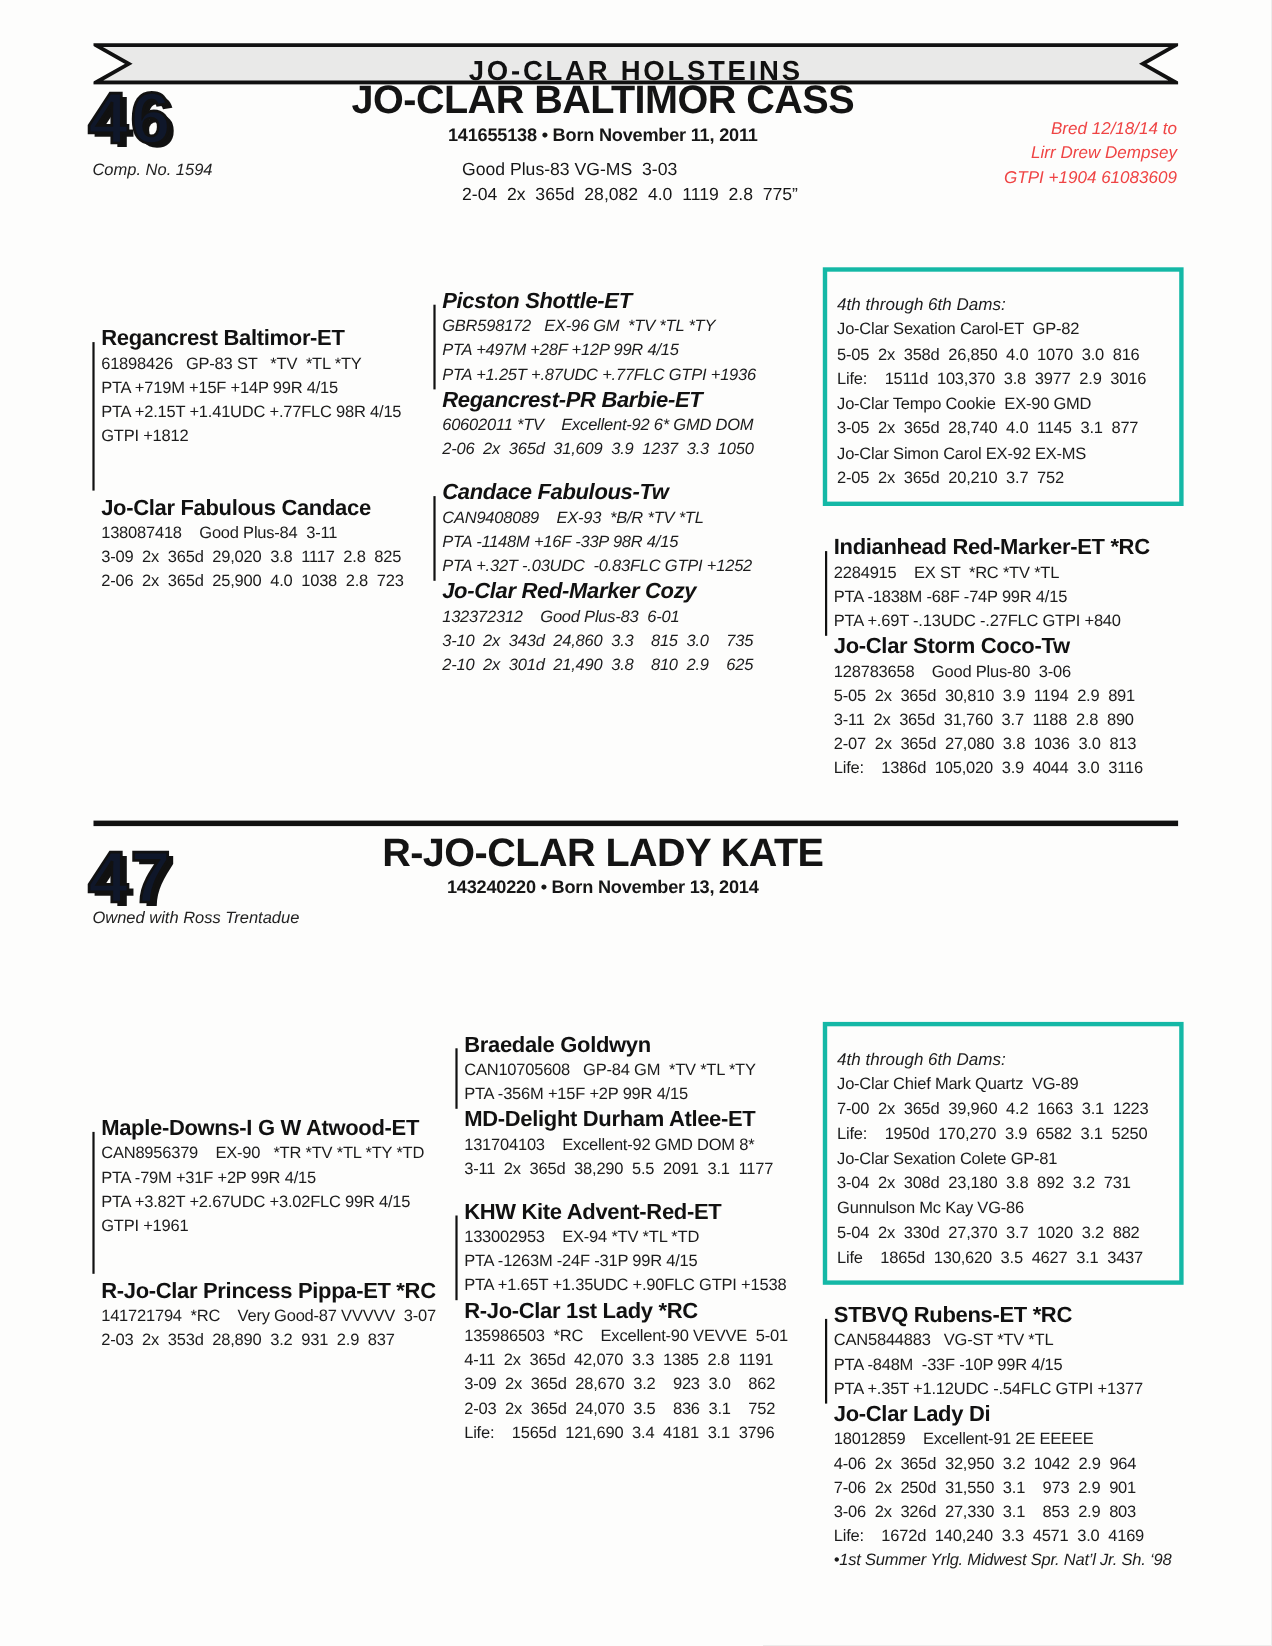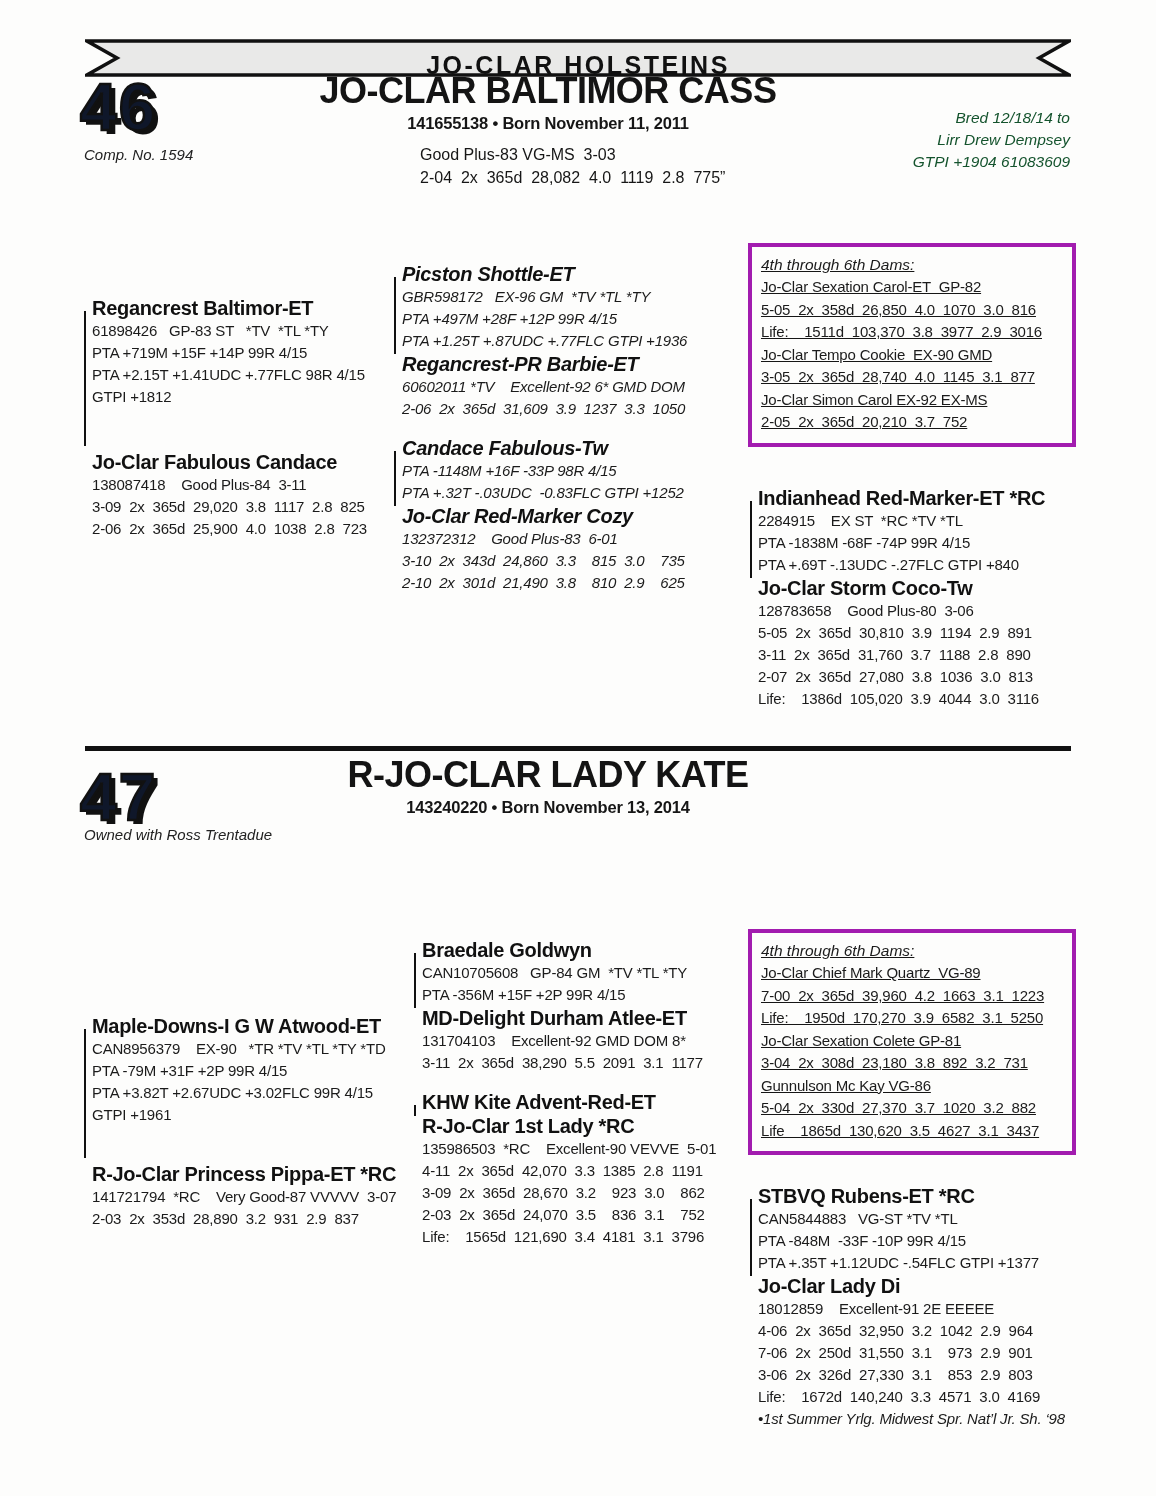--- a/index.html
+++ b/index.html
@@ -19,21 +19,21 @@
   .lot-number {
     position:absolute; font-size:66px; font-weight:bold; line-height:66px;
     color:#0f172a; -webkit-text-stroke:2.5px #111; text-shadow:5px 4px 0 #111;
     letter-spacing:2px;
   }
   .titlebox { position:absolute; left:130px; width:800px; text-align:center;margin-left:18px; }
   .lot-title { font-size:36px; font-weight:bold; letter-spacing:-0.5px; line-height:38px; color:#141414; }
   .lot-reg { font-size:16.5px; font-weight:bold; margin-top:4px; letter-spacing:-0.2px; }
   .comp-no, .owned-by { position:absolute; left:84px; font-size:15px; font-style:italic; color:#222; }
   .bred-info { position:absolute; left:770px; width:300px; text-align:right;
-               font-size:15.5px; font-style:italic; line-height:22px; color:#14532d; }
+               font-size:15.5px; font-style:italic; line-height:22px; color:#ef4444; }
   .score-line, .record-line { position:absolute; left:420px; font-size:16px; white-space:pre; }
   .divider { position:absolute; left:85px; width:986px; height:5px; background:#111; }
 
   
   .col { position:absolute; }
   .block { position:relative; }
   .animal-name { font-size:20px; font-weight:bold; letter-spacing:-0.3px; line-height:24px; color:#111; }
   .line { font-size:15px; line-height:22px; white-space:pre; letter-spacing:-0.2px; color:#1b1b1b; }
   .has-bracket::before {
     content:""; position:absolute; left:-8px; top:15px; bottom:-2px; width:2px; background:#111;
@@ -47,23 +47,22 @@
   .p46-left  > div:nth-of-type(2) { margin-top:42px; }
   .p46-mid   > div:nth-of-type(3) { margin-top:16px; }
   .p47-left  > div:nth-of-type(2) { margin-top:36px; }
   .p47-mid   > div:nth-of-type(3) { margin-top:16px; }
   .p46-left  .has-bracket::before { bottom:-38px; }
   .p47-left  .has-bracket::before { bottom:-32px; }
   .p47-right > div:nth-of-type(2) .line:last-child { font-style:italic; }
 
   
   .dams-box {
-    position:absolute; width:302px; border:4px solid #a21caf; background:#fdfdfc;
-    padding:7px 9px 9px 9px;
-    text-decoration:underline;
+    position:absolute; width:302px; border:4px solid #14b8a6; background:#fdfdfc;
+    padding:20px 9px 9px 9px;
   }
   .p46-box { left:748px; top:243px; }
   .p47-box { left:748px; top:929px; }
   .dams-title { font-size:15.5px; font-style:italic; line-height:22px; color:#1b1b1b; }
   .dams-box .line { font-size:15px; line-height:22.5px; letter-spacing:-0.2px; }
 </style>
 </head>
 <body>
 
 <div class="page">
@@ -136,20 +135,21 @@
 
           <div class="line">60602011 *TV    Excellent-92 6* GMD DOM</div>
             <div class="line">2-06  2x  365d  31,609  3.9  1237  3.3  1050</div>
           </div>
         </div>
 
         <div class="block has-bracket">
           <div class="animal-name">Candace Fabulous-Tw</div>
           <div>
 
+          <div class="line">CAN9408089    EX-93  *B/R *TV *TL</div>
             <div class="line">PTA -1148M +16F -33P 98R 4/15</div>
             <div class="line">PTA +.32T -.03UDC  -0.83FLC GTPI +1252</div>
           </div>
         </div>
 
         <div class="block">
           <div class="animal-name">Jo-Clar Red-Marker Cozy</div>
           <div>
 
           <div class="line">132372312    Good Plus-83  6-01</div>
@@ -248,20 +248,26 @@
           <div class="animal-name">MD-Delight Durham Atlee-ET</div>
           <div>
 
           <div class="line">131704103    Excellent-92 GMD DOM 8*</div>
             <div class="line">3-11  2x  365d  38,290  5.5  2091  3.1  1177</div>
           </div>
         </div>
 
         <div class="block has-bracket">
           <div class="animal-name">KHW Kite Advent-Red-ET</div>
+          <div>
+
+          <div class="line">133002953    EX-94 *TV *TL *TD</div>
+            <div class="line">PTA -1263M -24F -31P 99R 4/15</div>
+            <div class="line">PTA +1.65T +1.35UDC +.90FLC GTPI +1538</div>
+          </div>
         </div>
 
         <div class="block">
           <div class="animal-name">R-Jo-Clar 1st Lady *RC</div>
           <div>
 
           <div class="line">135986503  *RC    Excellent-90 VEVVE  5-01</div>
             <div class="line">4-11  2x  365d  42,070  3.3  1385  2.8  1191</div>
             <div class="line">3-09  2x  365d  28,670  3.2    923  3.0    862</div>
             <div class="line">2-03  2x  365d  24,070  3.5    836  3.1    752</div>

